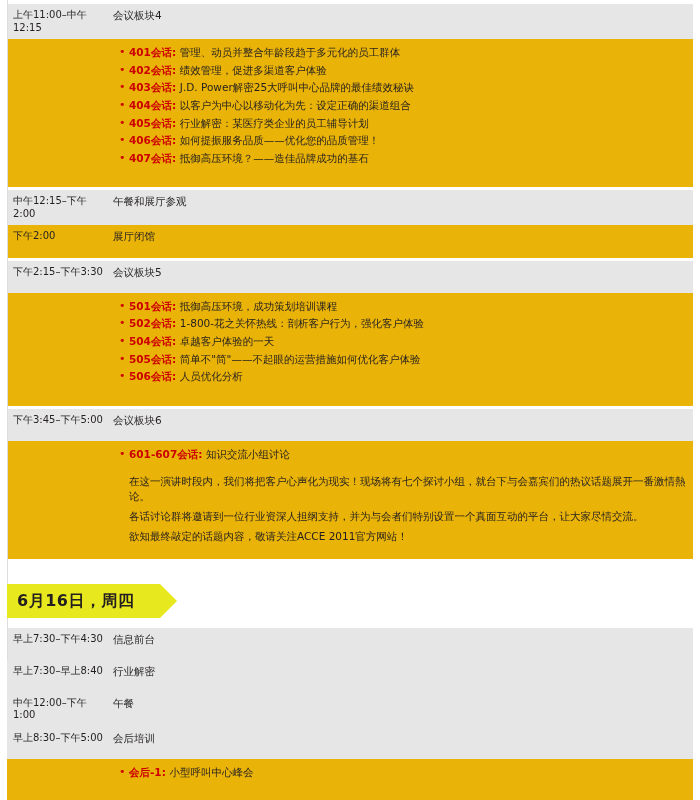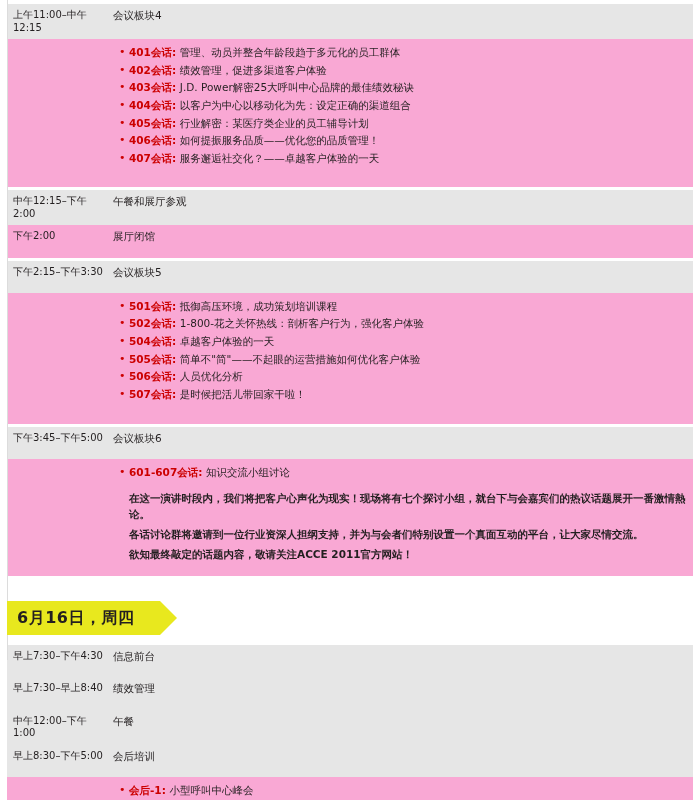--- a/index.html
+++ b/index.html
@@ -24,21 +24,21 @@
   .row {
     display: flex;
     width: 686px;
     margin: 0 auto;
     box-sizing: border-box;
   }
   .row.shaded {
     background: #e6e6e6;
   }
   .row.plain {
-    background: #f9a8d4;
+    background: #eab308;
   }
   .time-cell {
     width: 100px;
     flex: 0 0 100px;
     padding: 5px 4px 5px 6px;
     box-sizing: border-box;
     font-size: 10px;
     line-height: 1.25;
     color: #231f20;
   }
@@ -75,21 +75,20 @@
     font-weight: bold;
   }
   .desc {
     color: #231f20;
   }
   .para {
     margin: 4px 0 0 16px;
     font-size: 10.5px;
     line-height: 1.5;
     color: #231f20;
-    font-weight: bold;
   }
   
   .day-banner-wrap {
     position: relative;
     width: 686px;
     margin: 22px auto 10px auto;
     height: 34px;
   }
   .day-banner {
     position: relative;
@@ -145,21 +144,21 @@
       <div class="row plain">
         <div class="time-cell"></div>
         <div class="content-cell">
           <ul class="session-list">
             <li><span class="code">401会话: </span><span class="desc">管理、动员并整合年龄段趋于多元化的员工群体</span></li>
             <li><span class="code">402会话: </span><span class="desc">绩效管理，促进多渠道客户体验</span></li>
             <li><span class="code">403会话: </span><span class="desc">J.D. Power解密25大呼叫中心品牌的最佳绩效秘诀</span></li>
             <li><span class="code">404会话: </span><span class="desc">以客户为中心以移动化为先：设定正确的渠道组合</span></li>
             <li><span class="code">405会话: </span><span class="desc">行业解密：某医疗类企业的员工辅导计划</span></li>
             <li><span class="code">406会话: </span><span class="desc">如何提振服务品质——优化您的品质管理！</span></li>
-            <li><span class="code">407会话: </span><span class="desc">服务邂逅社交化？——卓越客户体验的一天</span></li>
+            <li><span class="code">407会话: </span><span class="desc">抵御高压环境？——造佳品牌成功的基石</span></li>
           </ul>
         </div>
       </div>
       <div class="spacer-sm"></div>
       <div class="row shaded">
         <div class="time-cell">中午12:15–下午2:00</div>
         <div class="content-cell">
           <div>午餐和展厅参观</div>
         </div>
       </div>
@@ -178,21 +177,20 @@
       </div>
       <div class="row plain">
         <div class="time-cell"></div>
         <div class="content-cell">
           <ul class="session-list">
             <li><span class="code">501会话: </span><span class="desc">抵御高压环境，成功策划培训课程</span></li>
             <li><span class="code">502会话: </span><span class="desc">1-800-花之关怀热线：剖析客户行为，强化客户体验</span></li>
             <li><span class="code">504会话: </span><span class="desc">卓越客户体验的一天</span></li>
             <li><span class="code">505会话: </span><span class="desc">简单不"简"——不起眼的运营措施如何优化客户体验</span></li>
             <li><span class="code">506会话: </span><span class="desc">人员优化分析</span></li>
-            <li><span class="code">507会话: </span><span class="desc">是时候把活儿带回家干啦！</span></li>
           </ul>
         </div>
       </div>
       <div class="spacer-sm"></div>
       <div class="row shaded">
         <div class="time-cell">下午3:45–下午5:00</div>
         <div class="content-cell">
           <div>会议板块6</div>
         </div>
       </div>
@@ -219,21 +217,21 @@
   <div id="day2-rows">
       <div class="row shaded">
         <div class="time-cell">早上7:30–下午4:30</div>
         <div class="content-cell">
           <div>信息前台</div>
         </div>
       </div>
       <div class="row shaded">
         <div class="time-cell">早上7:30–早上8:40</div>
         <div class="content-cell">
-          <div>绩效管理</div>
+          <div>行业解密</div>
         </div>
       </div>
       <div class="row shaded">
         <div class="time-cell">中午12:00–下午1:00</div>
         <div class="content-cell">
           <div>午餐</div>
         </div>
       </div>
       <div class="row shaded">
         <div class="time-cell">早上8:30–下午5:00</div>

